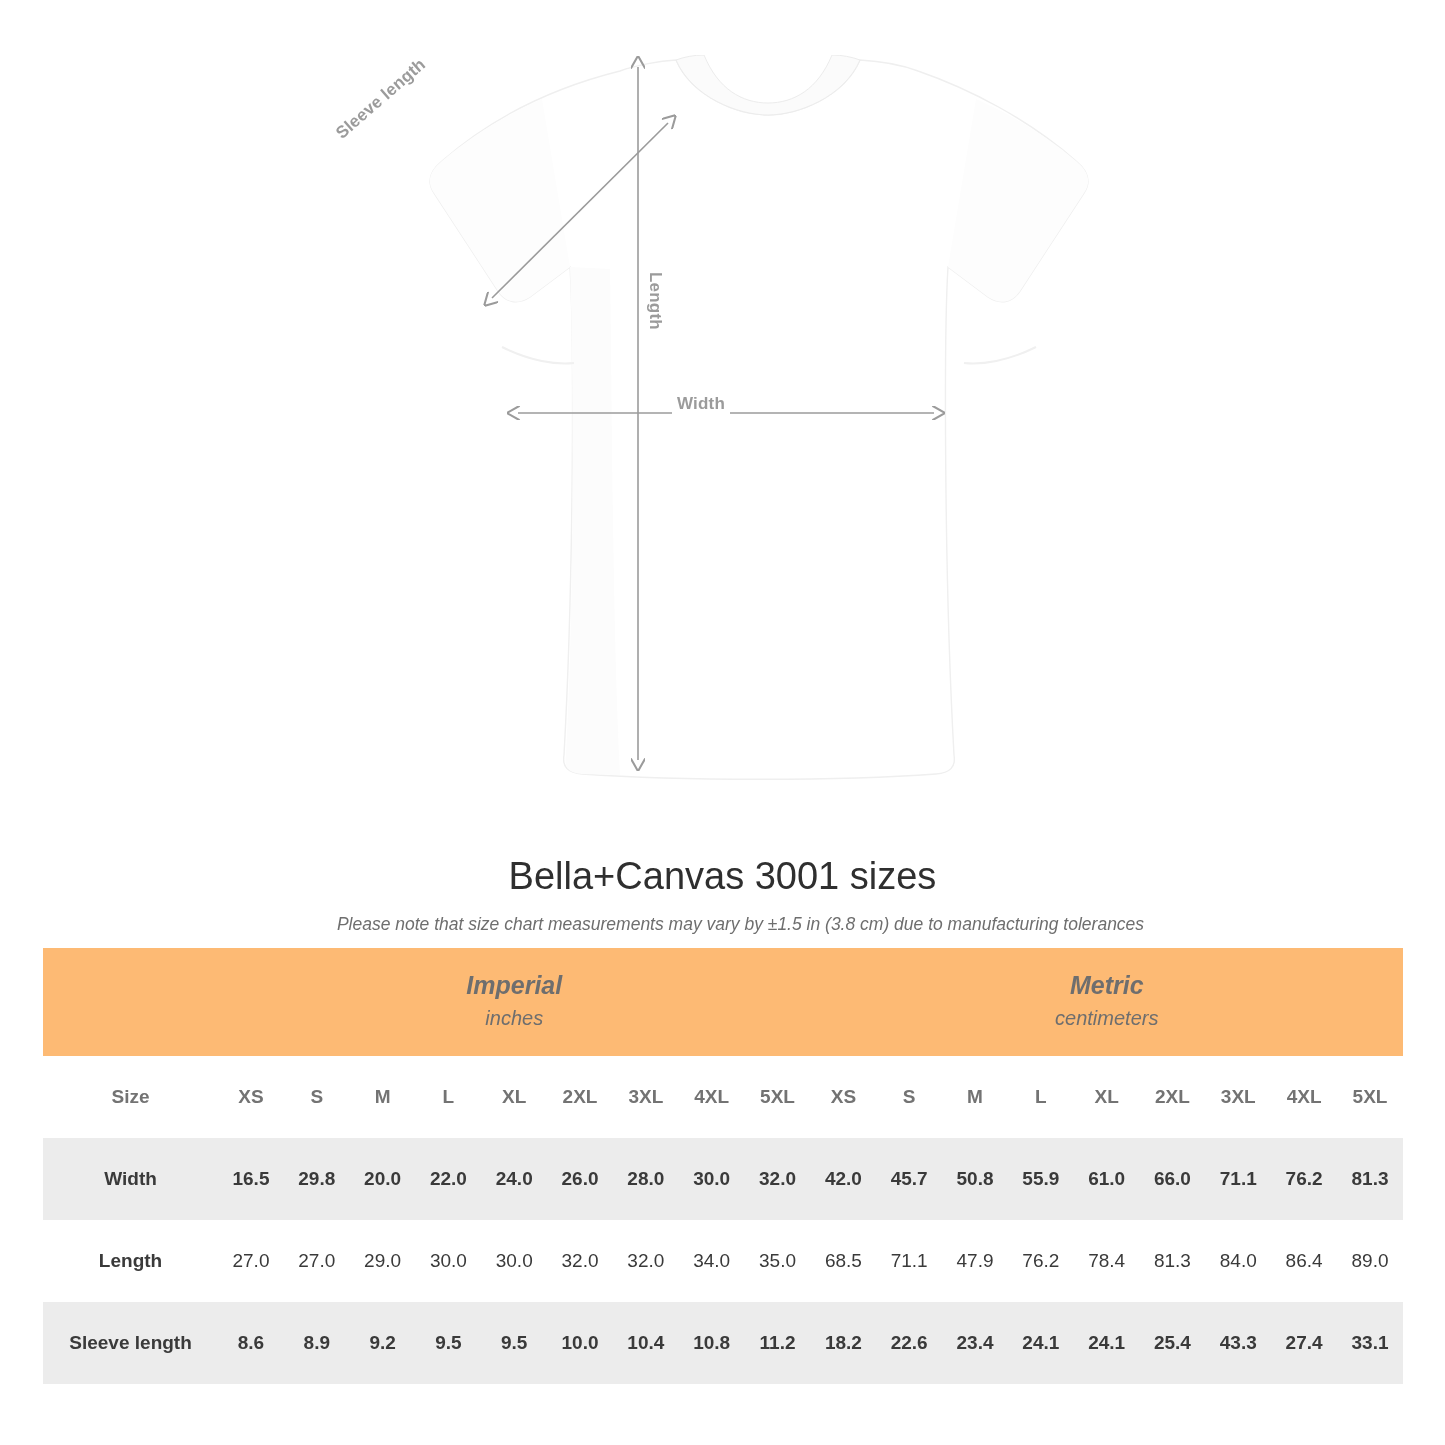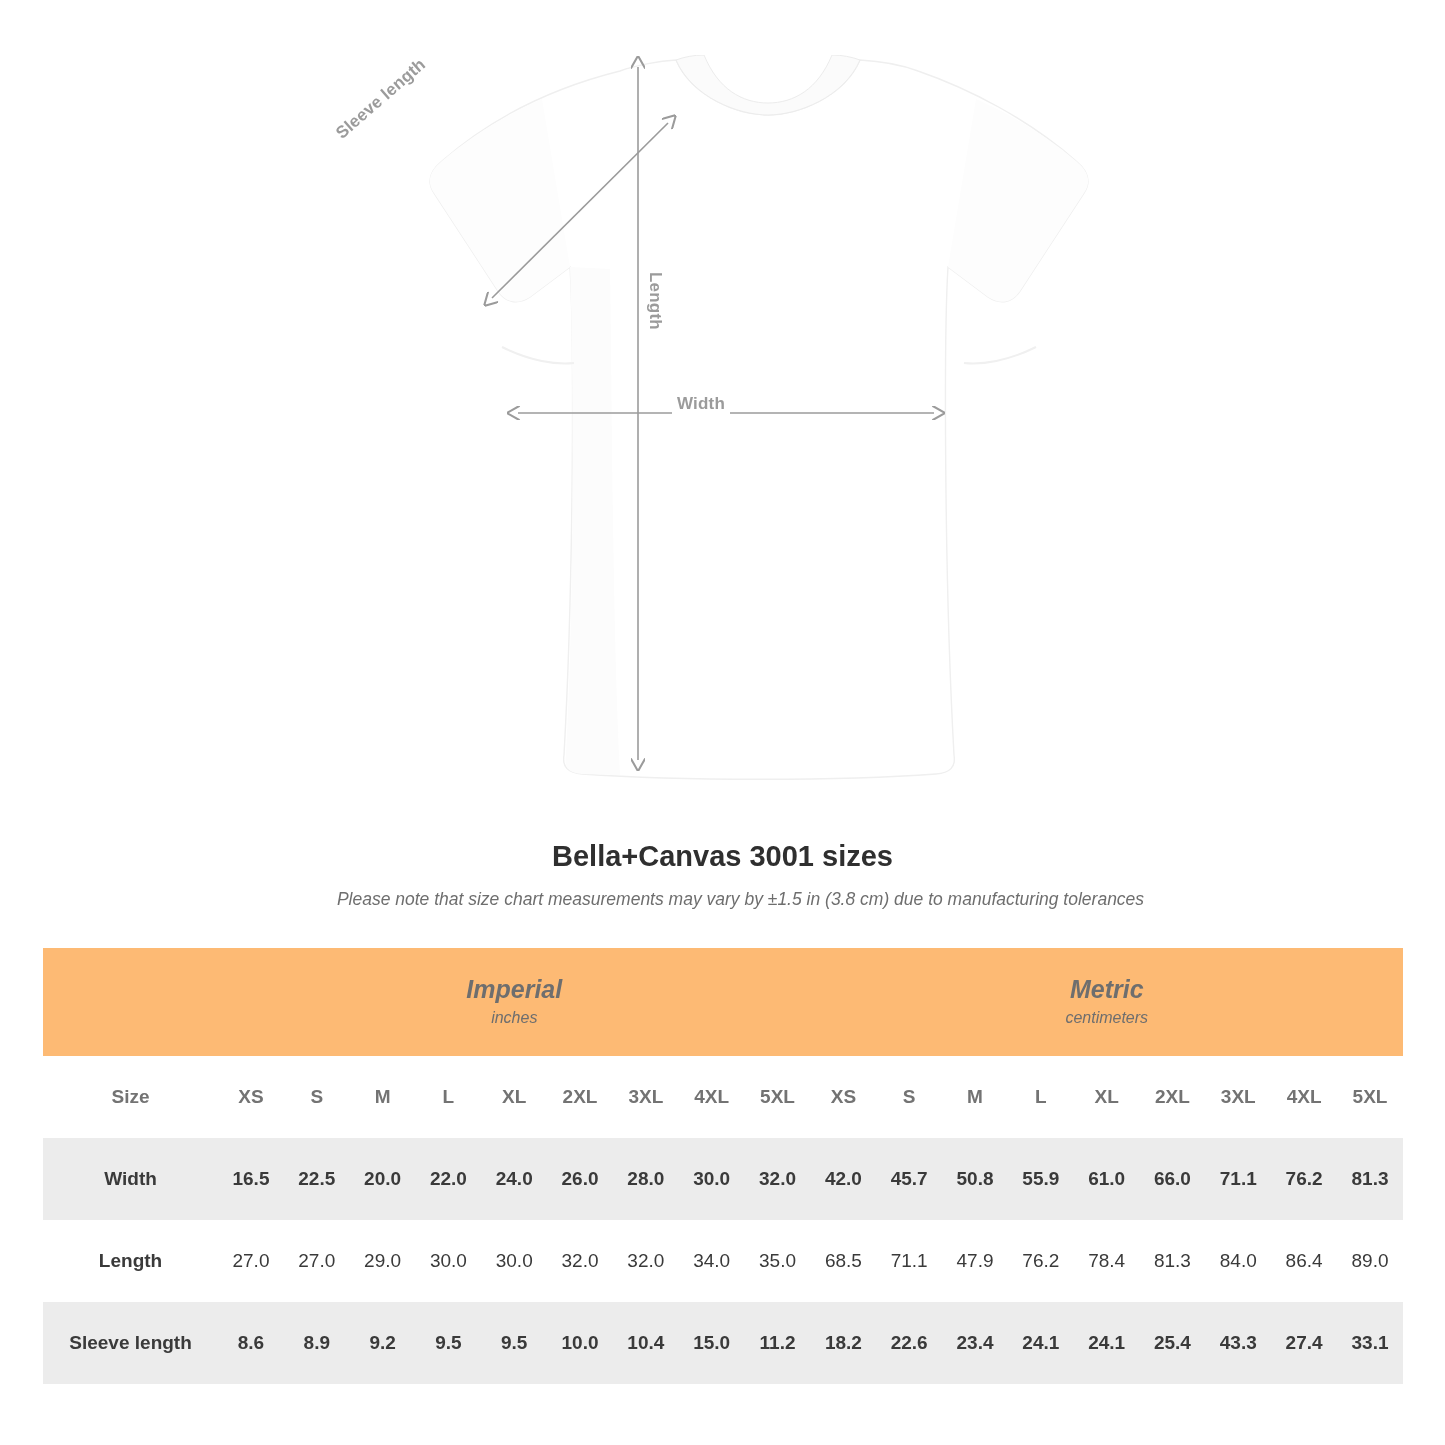--- a/index.html
+++ b/index.html
@@ -66,24 +66,24 @@
 
   
   .title-block {
     position: absolute;
     left: 0;
     top: 840px;
     width: 1445px;
     text-align: center;
   }
   .chart-title {
-    font-size: 29px;
-    font-weight: bold;
+    font-size: 38px;
+    font-weight: normal;
     color: #2f2f2f;
-    margin: 0 0 16px 0;
+    margin: 15px 0 16px 0;
   }
   .chart-note {
     font-size: 17.5px;
     font-style: italic;
     color: #6e6e6e;
     margin: 16px;
     padding-left: 36px;
   }
 
   
@@ -109,21 +109,21 @@
     vertical-align: middle;
   }
   .unit-name {
     font-size: 25px;
     font-style: italic;
     font-weight: bold;
     color: #6e6e6e;
     line-height: 1.25;
   }
   .unit-sub {
-    font-size: 16px;
+    font-size: 20px;
     font-style: italic;
     color: #6e6e6e;
     line-height: 1.6;
   }
   .head-row td {
     height: 82px;
     background: #ffffff;
     text-align: center;
     vertical-align: middle;
     font-size: 19px;
@@ -272,21 +272,21 @@
           <td>XL</td>
           <td>2XL</td>
           <td>3XL</td>
           <td>4XL</td>
           <td>5XL</td>
         </tr>
 
         <tr class="data-row row-shade">
           <td class="rowlabel">Width</td>
           <td>16.5</td>
-          <td>22.5</td>
+          <td>29.8</td>
           <td>20.0</td>
           <td>22.0</td>
           <td>24.0</td>
           <td>26.0</td>
           <td>28.0</td>
           <td>30.0</td>
           <td>32.0</td>
           <td>42.0</td>
           <td>45.7</td>
           <td>50.8</td>
@@ -322,21 +322,21 @@
 
         <tr class="data-row row-shade">
           <td class="rowlabel">Sleeve length</td>
           <td>8.6</td>
           <td>8.9</td>
           <td>9.2</td>
           <td>9.5</td>
           <td>9.5</td>
           <td>10.0</td>
           <td>10.4</td>
-          <td>15.0</td>
+          <td>10.8</td>
           <td>11.2</td>
           <td>18.2</td>
           <td>22.6</td>
           <td>23.4</td>
           <td>24.1</td>
           <td>24.1</td>
           <td>25.4</td>
           <td>43.3</td>
           <td>27.4</td>
           <td>33.1</td>

